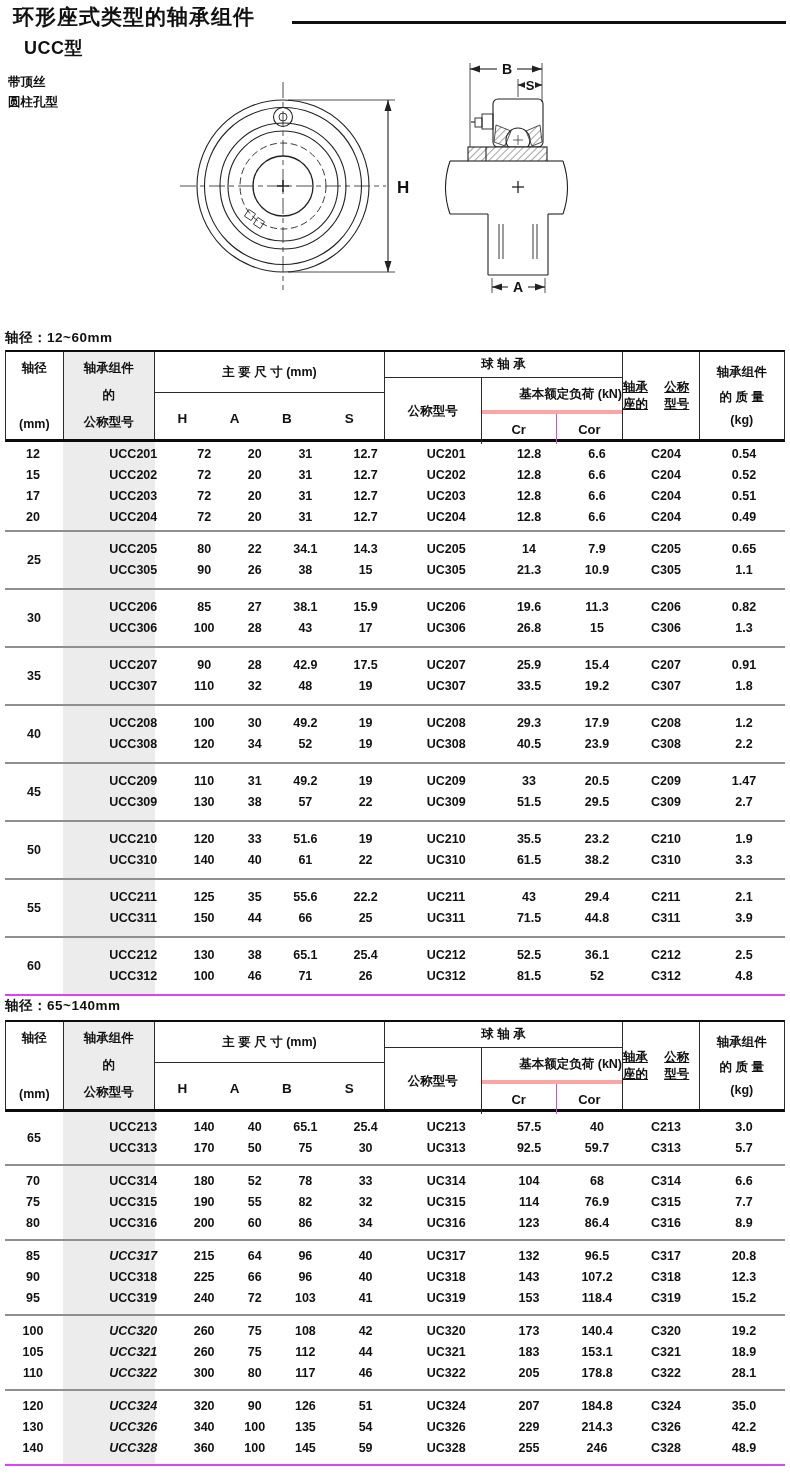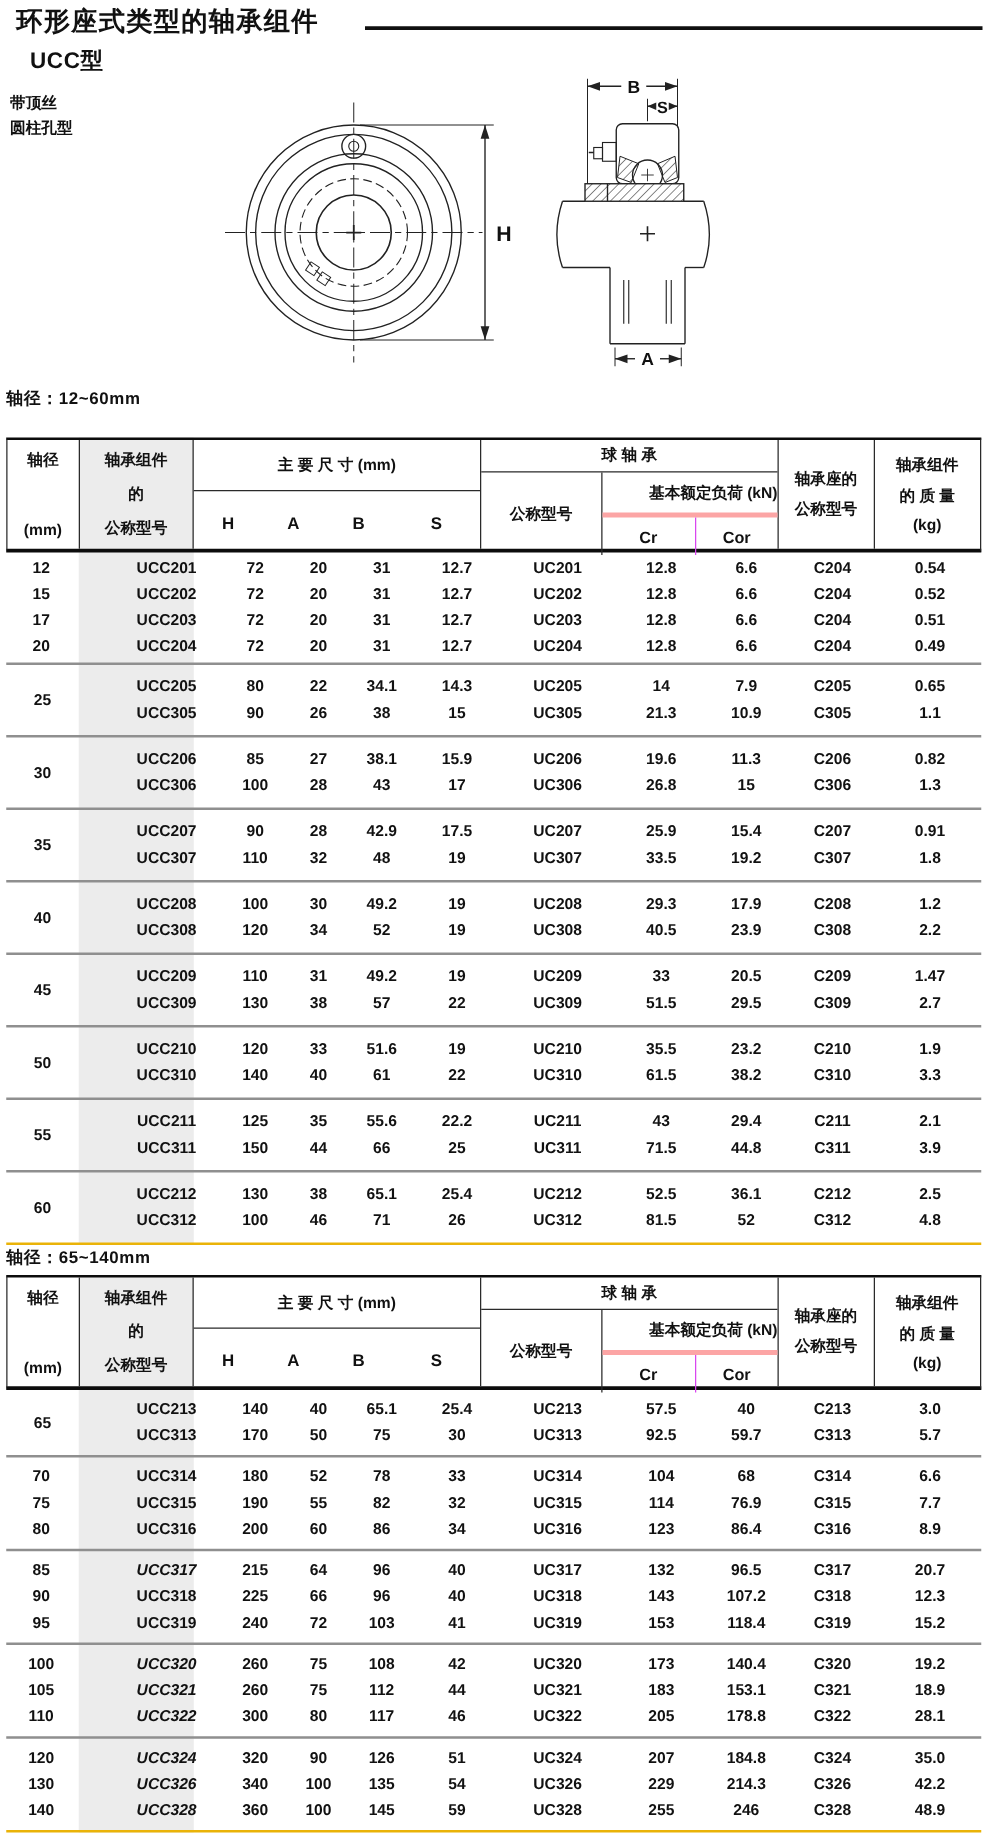--- a/index.html
+++ b/index.html
@@ -9,52 +9,52 @@
   
   .page-title{left:13px;top:3px;font-size:21px;font-weight:bold;letter-spacing:1px;margin:0;}
   .title-rule{left:292px;top:21px;width:494px;height:3px;background:#101010;}
   .type-label{left:24px;top:36px;font-size:18px;font-weight:bold;margin:0;letter-spacing:.5px;}
   .features{left:8px;top:72px;font-size:12.5px;font-weight:bold;line-height:20px;}
   
   .drawings{left:130px;top:52px;}
   .drawings text{font-family:"Liberation Sans",sans-serif;font-weight:bold;fill:#111;stroke:none;}
   
   .sec-title{font-size:13.5px;font-weight:bold;letter-spacing:.5px;}
-  .sec1-title{left:5px;top:310px;}
+  .sec1-title{left:5px;top:329px;}
   .sec2-title{left:5px;top:997px;}
   .tbl{width:780px;position:absolute;left:5px;font-size:12.5px;font-weight:bold;}
   .tbl1{top:350px;} .tbl2{top:1020px;}
   .gray-band{position:absolute;left:58px;top:0;bottom:0;width:92px;background:#ececec;z-index:0;}
   .hdr,.tbody{position:relative;z-index:1;}
   
   .hdr{display:flex;height:92px;box-sizing:border-box;
        border-top:2.5px solid #0c0c0c;border-bottom:3px solid #0c0c0c;
        border-left:1px solid #2a2a2a;border-right:1px solid #2a2a2a;}
   .hc{box-sizing:border-box;border-right:1px solid #2a2a2a;}
   .hc:last-child{border-right:none;}
   .w-dia{width:58px;} .w-model{width:92px;} .w-dims{width:230px;}
   .w-ball{width:238px;} .w-house{width:77px;} .w-mass{width:85px;}
   .col-sb{display:flex;flex-direction:column;justify-content:space-between;align-items:center;padding:8px 0;}
-  .col-c{display:flex;flex-direction:column;justify-content:center;align-items:center;gap:7px;}
+  .col-c{display:flex;flex-direction:row;justify-content:flex-start;align-items:center;gap:7px;text-decoration:underline;}
   .col-ev{display:flex;flex-direction:column;justify-content:space-evenly;align-items:center;padding:4px 0;}
   .hd-top{height:40px;line-height:40px;text-align:center;border-bottom:1px solid #2a2a2a;}
   .hd-row{display:flex;height:51px;align-items:center;font-size:13.5px;}
   .hd-row span{display:inline-block;text-align:center;}
   .s-h{width:55px;} .s-a{width:50px;} .s-b{width:55px;} .s-s{width:70px;}
   .hb-top{height:25px;line-height:25px;text-align:center;border-bottom:1px solid #2a2a2a;}
   .hb-bottom{display:flex;height:66px;}
   .hb-nom{width:97px;border-right:1px solid #2a2a2a;display:flex;align-items:center;justify-content:center;box-sizing:border-box;}
   .hb-right{width:141px;display:flex;flex-direction:column;}
   .hb-load{height:32px;line-height:32px;text-align:right;border-bottom:4px solid #fca5a5;}
   .hb-crcor{display:flex;flex:1;font-size:13px;}
   .hb-crcor span{display:flex;align-items:center;justify-content:center;box-sizing:border-box;}
   .hb-cr{width:75px;border-right:1px solid #d946ef;}
   .hb-cor{flex:1;}
   
-  .tbody{border-bottom:2px solid #eab308;}
+  .tbody{border-bottom:2px solid #d946ef;}
   .grp{position:relative;border-top:2px solid #8f8f8f;}
   .grp.first{border-top:none;}
   .pad-min{padding:2px 0;} .pad-md{padding:7px 0;} .pad-sm{padding:5px 0;}
   .row{display:flex;height:21px;line-height:21px;}
   .cell{text-align:center;box-sizing:border-box;}
   .c0{width:58px;} .c1{width:92px;margin-left:28px;} .c2{width:55px;} .c3{width:50px;} .c4{width:55px;}
   .c5{width:70px;} .c6{width:97px;} .c7{width:75px;} .c8{width:66px;} .c9{width:77px;} .c10{width:85px;}
   .it{font-style:italic;}
   .shared-dia{position:absolute;left:0;top:50%;transform:translateY(-50%);width:58px;text-align:center;}
 </style>
@@ -620,21 +620,21 @@
           <div class="cell c0">85</div>
           <div class="cell c1 it">UCC317</div>
           <div class="cell c2">215</div>
           <div class="cell c3">64</div>
           <div class="cell c4">96</div>
           <div class="cell c5">40</div>
           <div class="cell c6">UC317</div>
           <div class="cell c7">132</div>
           <div class="cell c8">96.5</div>
           <div class="cell c9">C317</div>
-          <div class="cell c10">20.7</div>
+          <div class="cell c10">20.8</div>
         </div>
         <div class="row">
           <div class="cell c0">90</div>
           <div class="cell c1">UCC318</div>
           <div class="cell c2">225</div>
           <div class="cell c3">66</div>
           <div class="cell c4">96</div>
           <div class="cell c5">40</div>
           <div class="cell c6">UC318</div>
           <div class="cell c7">143</div>

